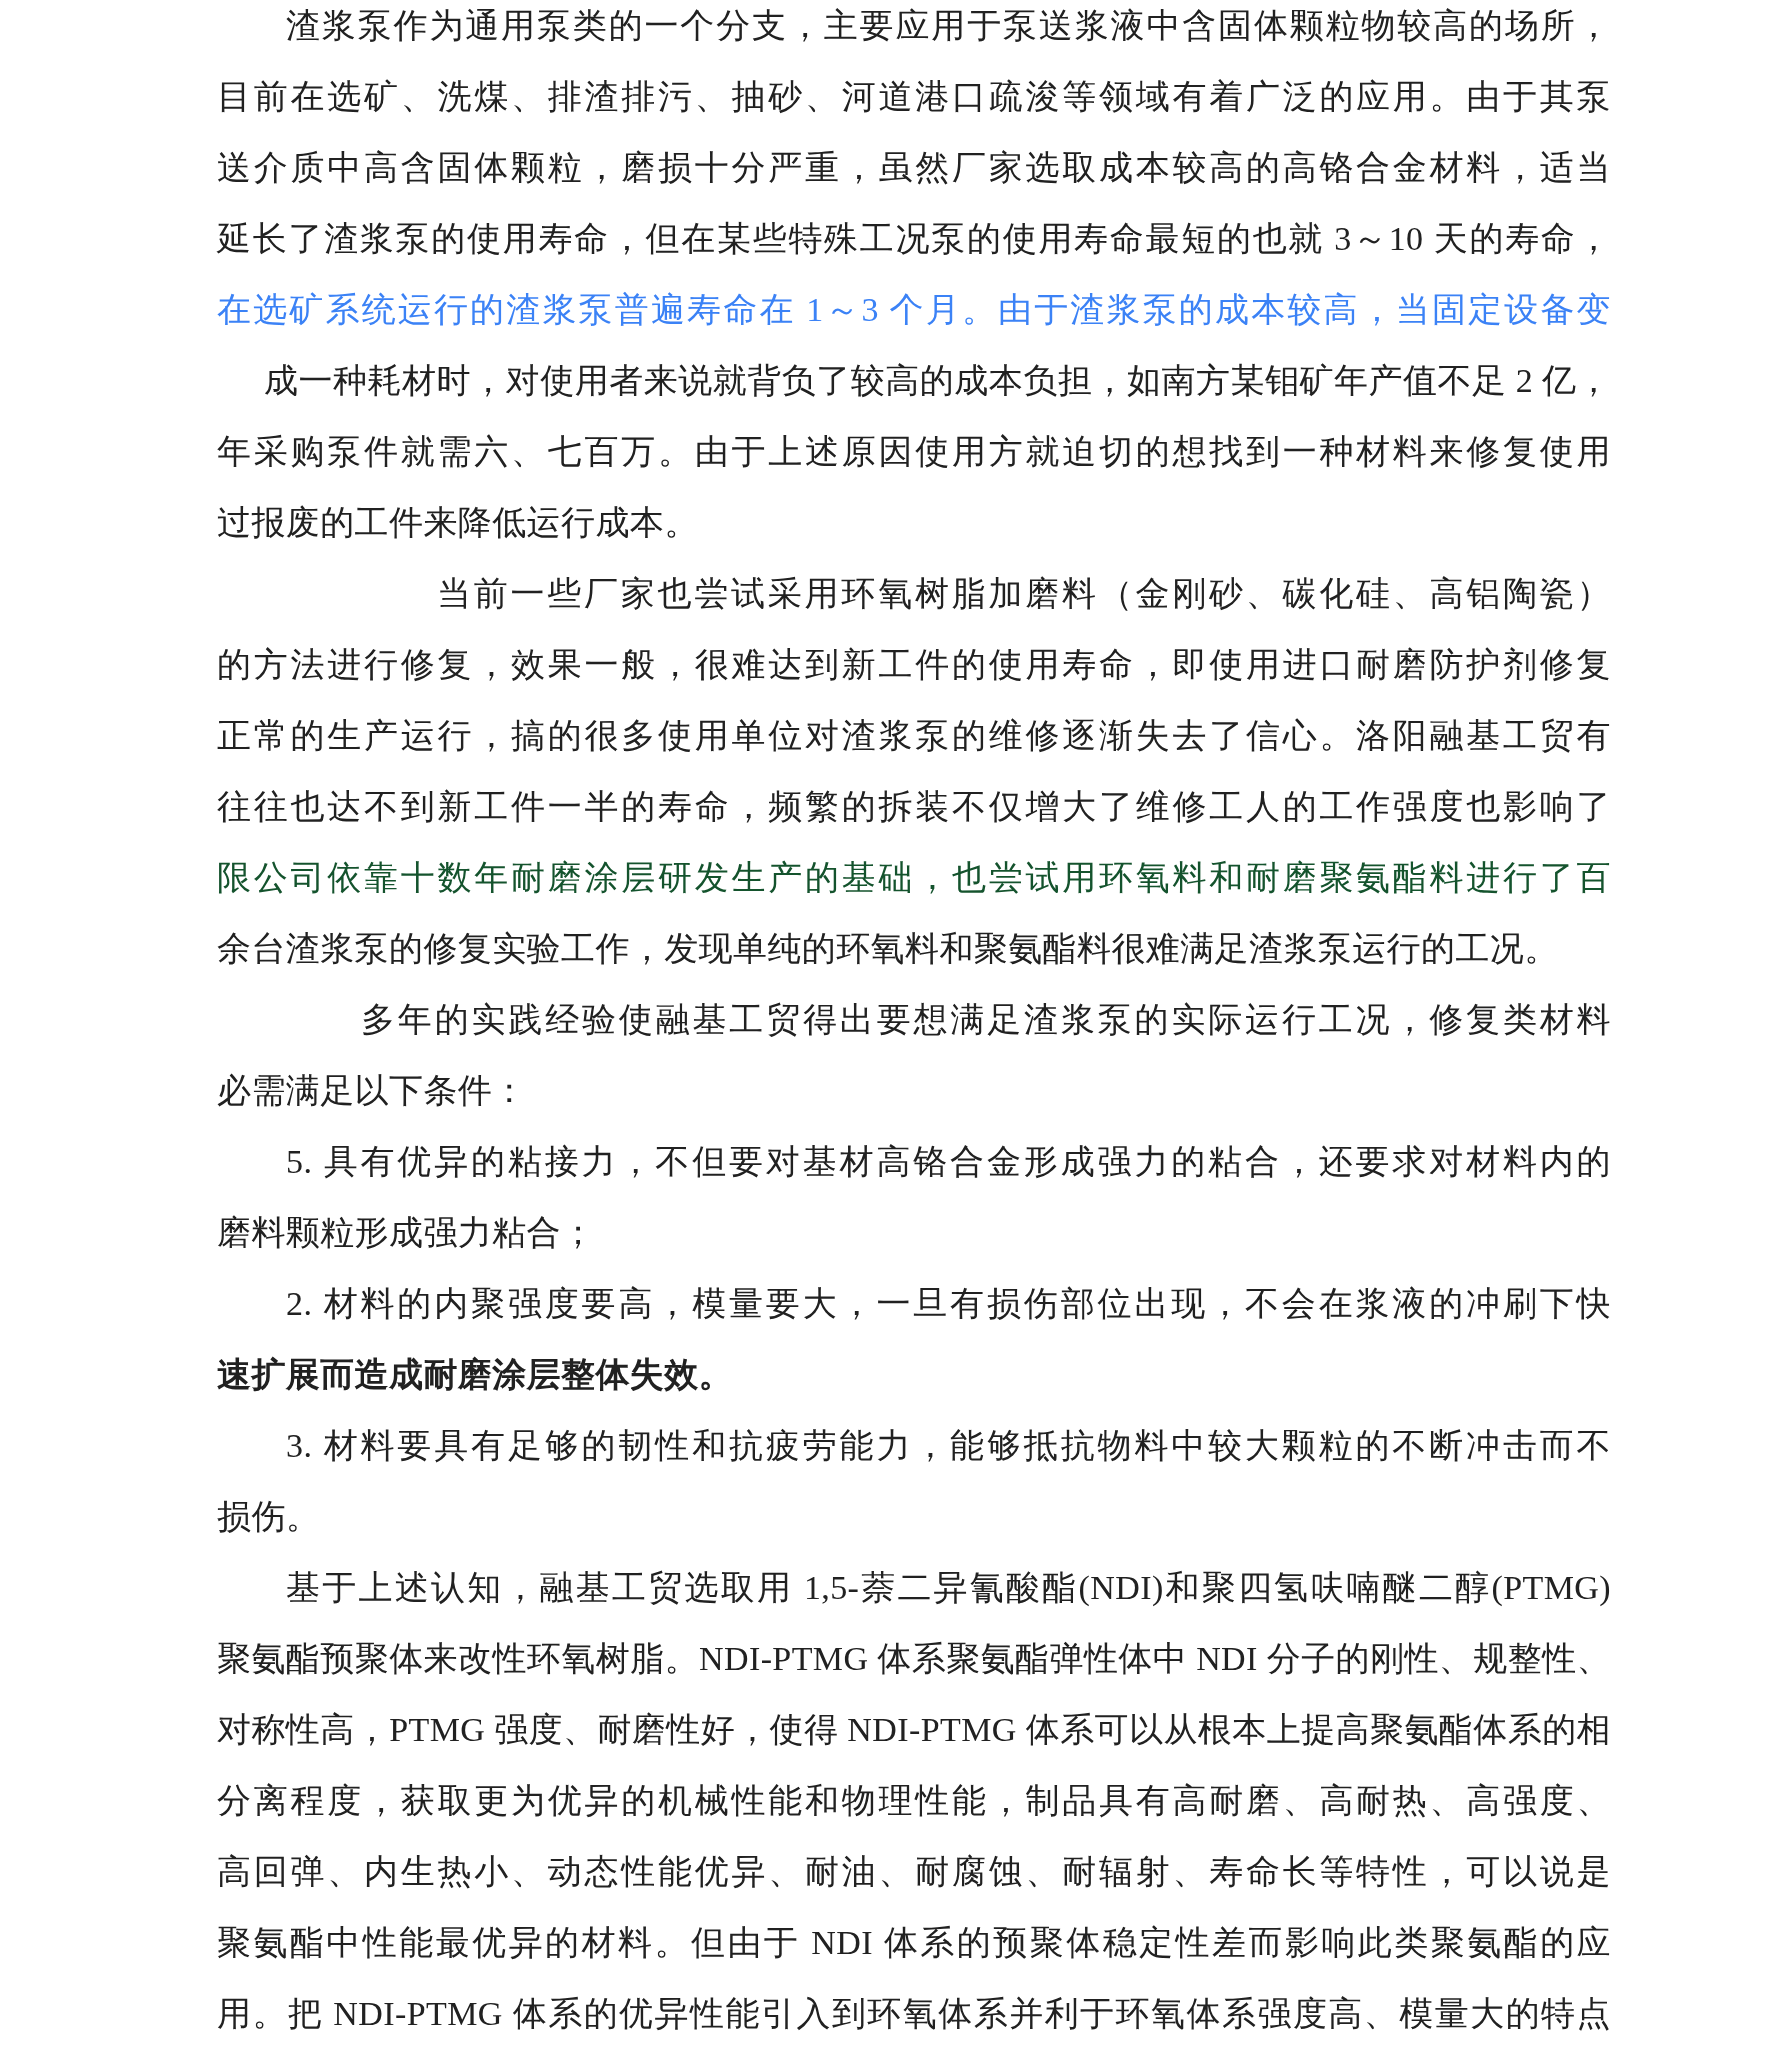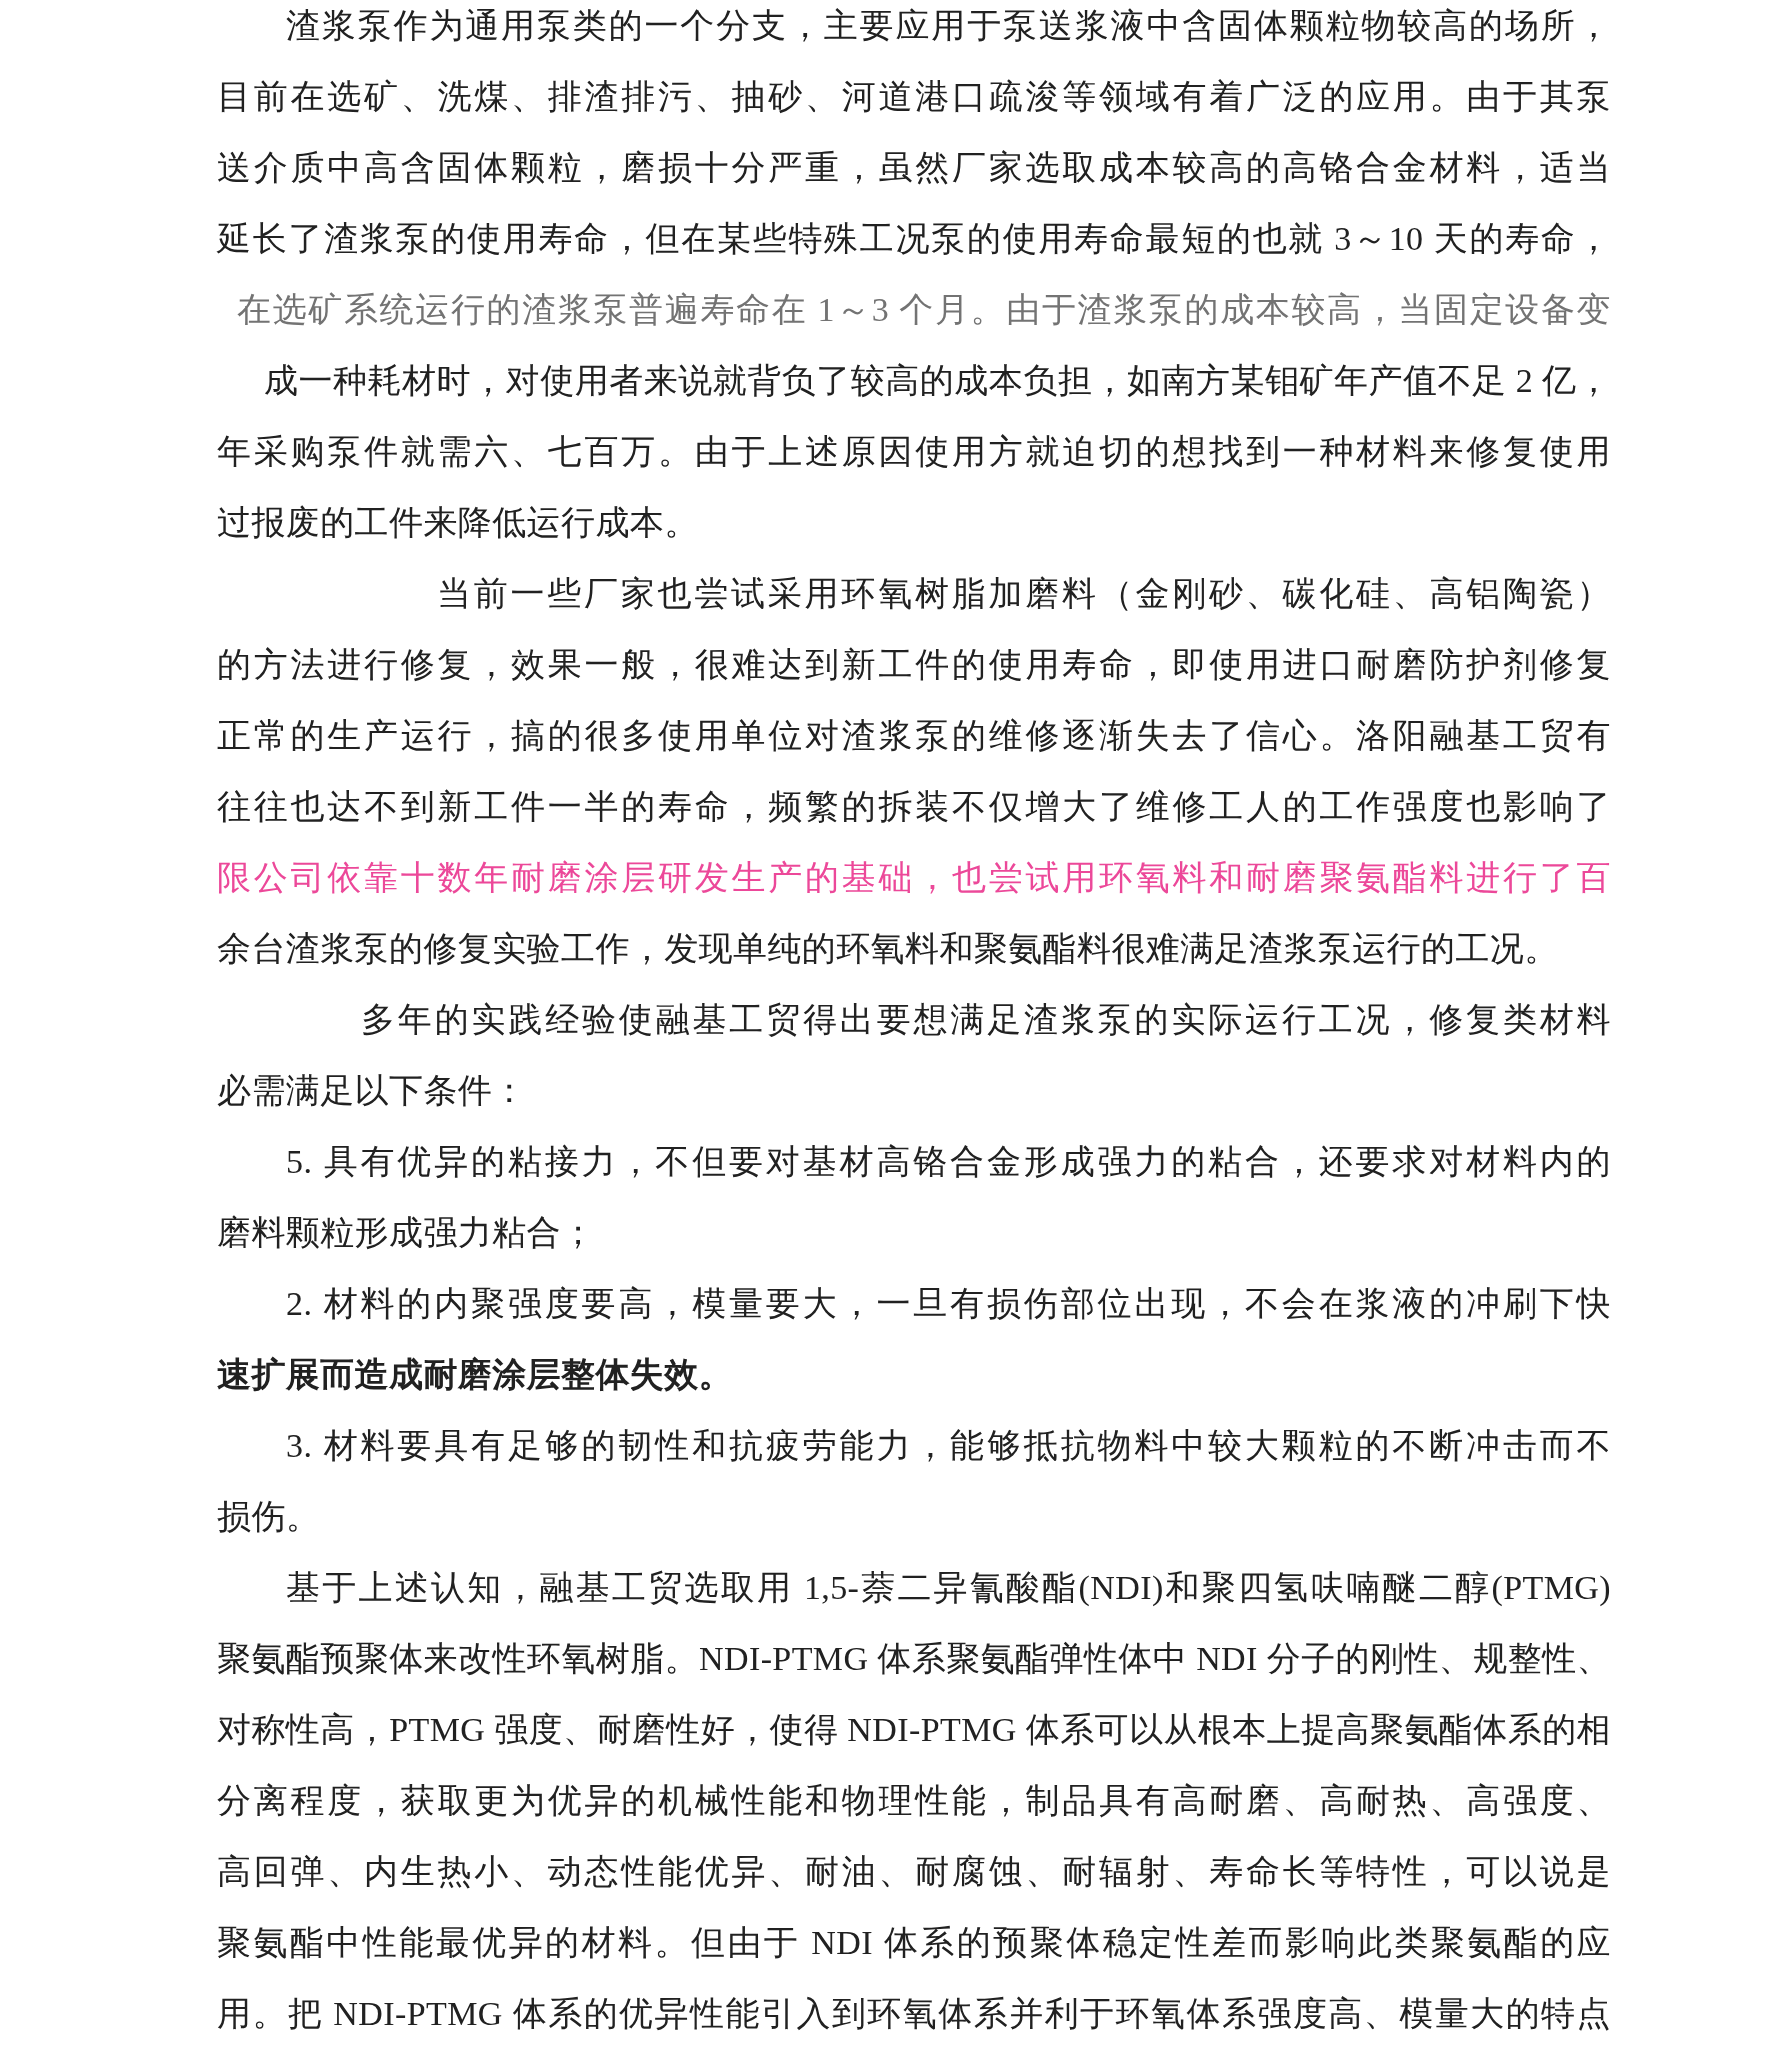--- a/index.html
+++ b/index.html
@@ -40,29 +40,29 @@
 </style>
 </head>
 <body style="background: rgb(255, 255, 255);">
 
 <div class="page">
   <div class="textblock" id="textblock">
       <div class="line" style="padding-left: 69px; color: rgb(33, 33, 33);">渣浆泵作为通用泵类的一个分支，主要应用于泵送浆液中含固体颗粒物较高的场所，</div>
       <div class="line" style="padding-left: 0px; color: rgb(33, 33, 33);">目前在选矿、洗煤、排渣排污、抽砂、河道港口疏浚等领域有着广泛的应用。由于其泵</div>
       <div class="line" style="padding-left: 0px; color: rgb(33, 33, 33);">送介质中高含固体颗粒，磨损十分严重，虽然厂家选取成本较高的高铬合金材料，适当</div>
       <div class="line" style="padding-left: 0px; color: rgb(33, 33, 33);">延长了渣浆泵的使用寿命，但在某些特殊工况泵的使用寿命最短的也就 3～10 天的寿命，</div>
-      <div class="line" style="padding-left: 0px; color: #737373; margin-left: 20px;">在选矿系统运行的渣浆泵普遍寿命在 1～3 个月。由于渣浆泵的成本较高，当固定设备变</div>
+      <div class="line" style="padding-left: 0px; color: #3b82f6;">在选矿系统运行的渣浆泵普遍寿命在 1～3 个月。由于渣浆泵的成本较高，当固定设备变</div>
       <div class="line" style="padding-left: 0px; color: rgb(33, 33, 33); margin-left: 47px;">成一种耗材时，对使用者来说就背负了较高的成本负担，如南方某钼矿年产值不足 2 亿，</div>
       <div class="line" style="padding-left: 0px; color: rgb(33, 33, 33);">年采购泵件就需六、七百万。由于上述原因使用方就迫切的想找到一种材料来修复使用</div>
       <div class="line lastline" style="padding-left: 0px; color: rgb(33, 33, 33);">过报废的工件来降低运行成本。</div>
       <div class="line" style="padding-left: 220px; color: rgb(33, 33, 33);">当前一些厂家也尝试采用环氧树脂加磨料（金刚砂、碳化硅、高铝陶瓷）</div>
       <div class="line" style="padding-left: 0px; color: rgb(33, 33, 33);">的方法进行修复，效果一般，很难达到新工件的使用寿命，即使用进口耐磨防护剂修复</div>
       <div class="line" style="padding-left: 0px; color: rgb(33, 33, 33);">正常的生产运行，搞的很多使用单位对渣浆泵的维修逐渐失去了信心。洛阳融基工贸有</div>
       <div class="line" style="padding-left: 0px; color: rgb(33, 33, 33);">往往也达不到新工件一半的寿命，频繁的拆装不仅增大了维修工人的工作强度也影响了</div>
-      <div class="line" style="padding-left: 0px; color: #ec4899;">限公司依靠十数年耐磨涂层研发生产的基础，也尝试用环氧料和耐磨聚氨酯料进行了百</div>
+      <div class="line" style="padding-left: 0px; color: #14532d;">限公司依靠十数年耐磨涂层研发生产的基础，也尝试用环氧料和耐磨聚氨酯料进行了百</div>
       <div class="line lastline" style="padding-left: 0px; color: rgb(33, 33, 33);">余台渣浆泵的修复实验工作，发现单纯的环氧料和聚氨酯料很难满足渣浆泵运行的工况。</div>
       <div class="line" style="padding-left: 144px; color: rgb(33, 33, 33);">多年的实践经验使融基工贸得出要想满足渣浆泵的实际运行工况，修复类材料</div>
       <div class="line lastline" style="padding-left: 0px; color: rgb(33, 33, 33);">必需满足以下条件：</div>
       <div class="line" style="padding-left: 69px; color: rgb(33, 33, 33);">5. 具有优异的粘接力，不但要对基材高铬合金形成强力的粘合，还要求对材料内的</div>
       <div class="line lastline" style="padding-left: 0px; color: rgb(33, 33, 33);">磨料颗粒形成强力粘合；</div>
       <div class="line" style="padding-left: 69px; color: rgb(33, 33, 33);">2. 材料的内聚强度要高，模量要大，一旦有损伤部位出现，不会在浆液的冲刷下快</div>
       <div class="line lastline" style="padding-left: 0px; color: rgb(33, 33, 33); font-weight: bold;">速扩展而造成耐磨涂层整体失效。</div>
       <div class="line" style="padding-left: 69px; color: rgb(33, 33, 33);">3. 材料要具有足够的韧性和抗疲劳能力，能够抵抗物料中较大颗粒的不断冲击而不</div>
       <div class="line lastline" style="padding-left: 0px; color: rgb(33, 33, 33);">损伤。</div>
       <div class="line" style="padding-left: 69px; color: rgb(33, 33, 33);">基于上述认知，融基工贸选取用 1,5-萘二异氰酸酯(NDI)和聚四氢呋喃醚二醇(PTMG)</div>

